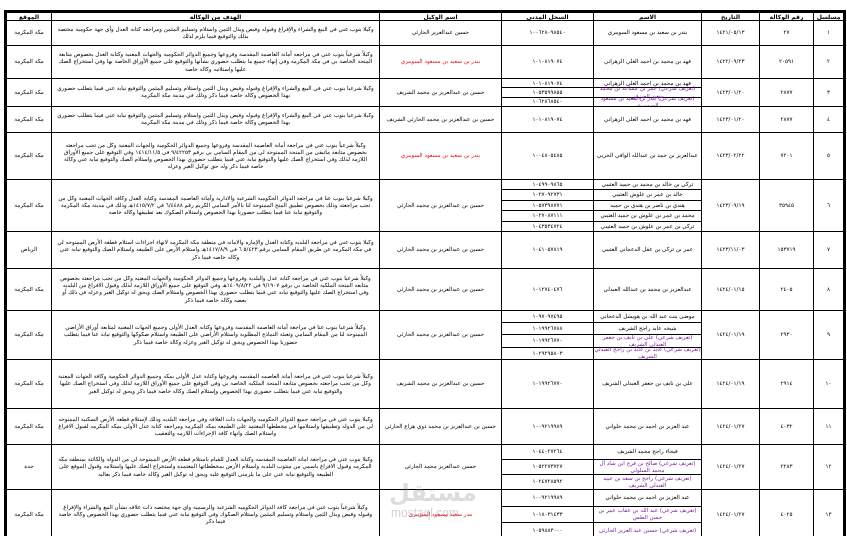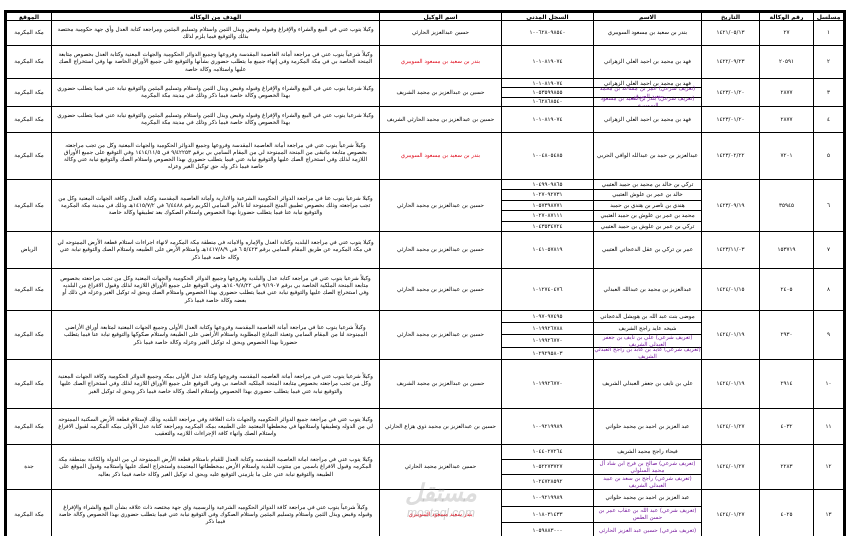--- a/index.html
+++ b/index.html
@@ -8,21 +8,21 @@
   table { border-collapse:collapse; width:839px; table-layout:fixed; direction:rtl; }
   td, th { border:1.5px solid #000; padding:0 2px; font-size:5.6px; line-height:7.2px; text-align:center; vertical-align:middle; color:#000; overflow:hidden; }
   th { font-weight:bold; height:7px; font-size:6px; line-height:7px; }
   table.outer { border:3px solid #000; }
   td.purpose { text-align:center; padding:1px 5px; }
   td.names { padding:0; }
   .sub { border-bottom:1.5px solid #000; display:flex; align-items:center; justify-content:center; }
   .sub:last-child { border-bottom:none; }
   .red { color:#e01020; }
   .purple { color:#7a1fa0; }
-  .wm { position:absolute; right:372px; top:480px; width:70px; height:50px; pointer-events:none;font-style:italic; }
+  .wm { position:absolute; right:388px; top:480px; width:70px; height:50px; pointer-events:none; }
   .wm .ar { font-size:24px; font-weight:bold; color:rgba(120,120,120,0.25); text-align:center; line-height:26px; }
   .wm .en { font-size:12px; color:rgba(120,120,120,0.35); text-align:right; font-family:"Liberation Sans", sans-serif; }
 </style>
 </head>
 <body>
 
 <div id="sheet">
   <table class="outer">
     <colgroup>
       <col style="width:31px">

